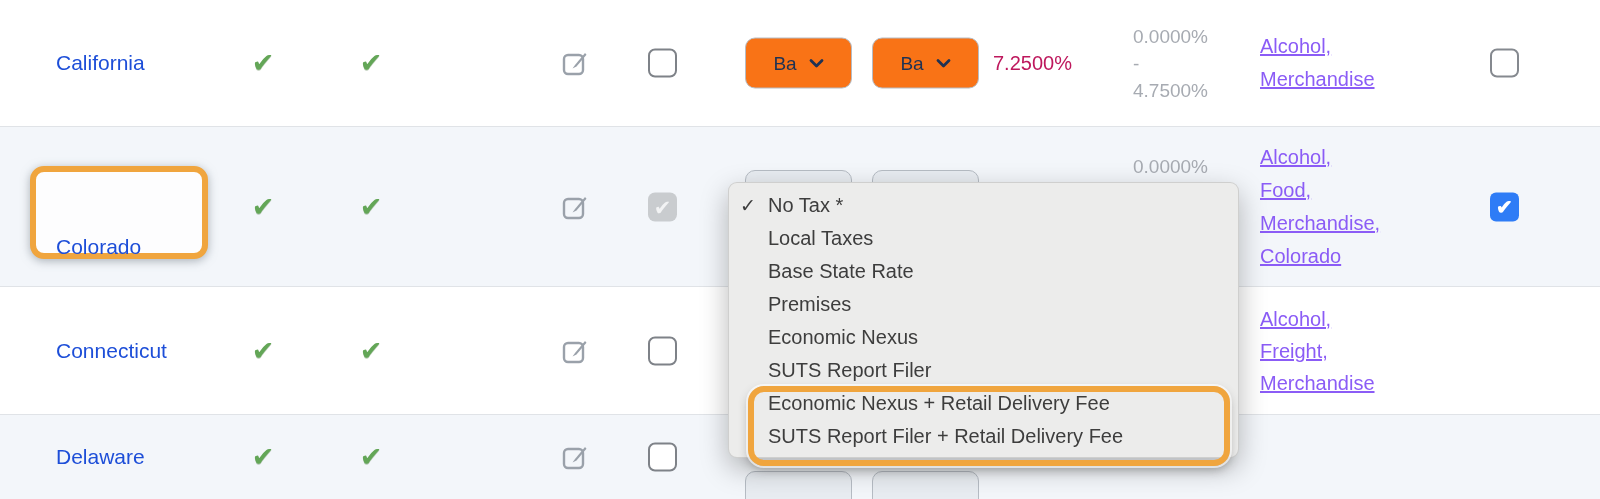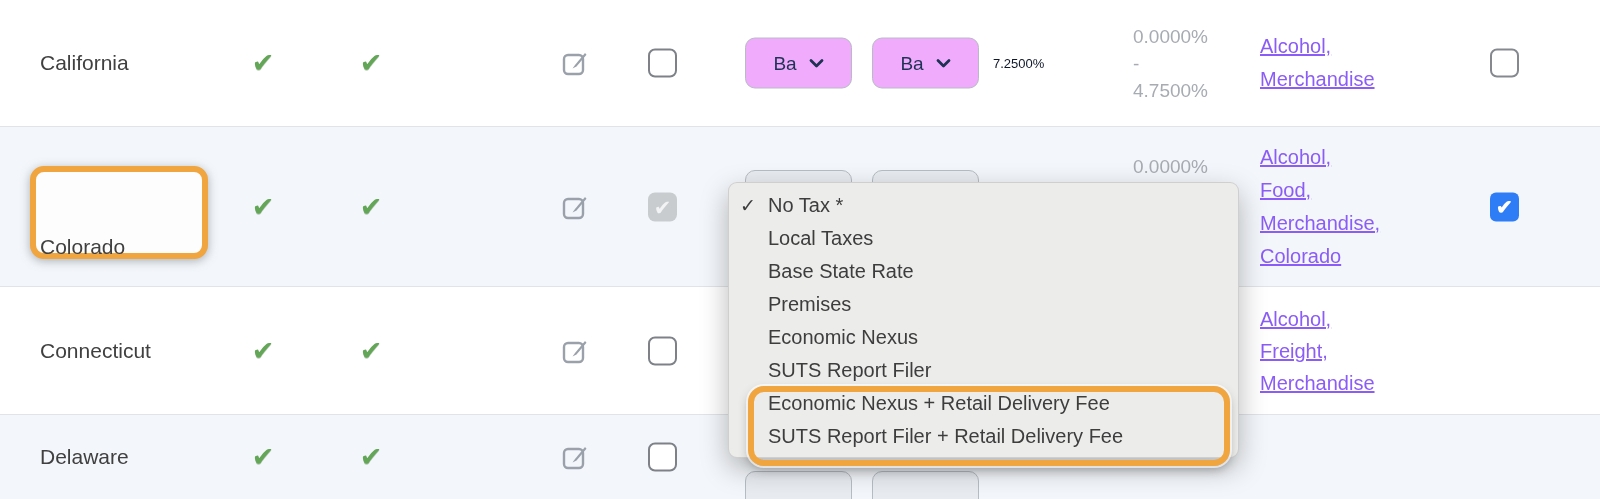--- a/index.html
+++ b/index.html
@@ -5,35 +5,35 @@
   html,body{margin:0;padding:0;}
   body{font-family:"Liberation Sans", sans-serif;}
   .stage{position:relative;width:1600px;height:499px;background:#ffffff;overflow:hidden;}
 
   .row{position:absolute;left:0;width:1600px;box-sizing:border-box;}
   .row.alt{background:#f3f6fa;}
   .row.bordered{border-top:1px solid #e0e3e7;}
 
   .cell{position:absolute;top:50%;transform:translateY(-50%);}
 
-  .state{left:40px;font-size:21px;color:#404040;text-decoration:none;cursor:pointer;white-space:nowrap;}
+  .state{left:56px;font-size:21px;color:#1d4ed8;text-decoration:none;cursor:pointer;white-space:nowrap;}
   .chk{width:34px;text-align:center;font-size:27px;color:#63a657;text-shadow:0 1px 0 rgba(60,110,50,.35);}
   .chk.c1{left:246px;} .chk.c2{left:354px;}
   .editic{left:560px;width:30px;height:30px;}
   .cbx{left:648px;width:29px;height:29px;box-sizing:border-box;border:2px solid #7e8288;border-radius:7px;background:#fff;}
   .cbx.disabled{border:none;background:#c9cccf;color:#f2f3f4;font-size:21px;line-height:29px;text-align:center;}
   .cbx-right{left:1490px;width:29px;height:29px;box-sizing:border-box;border:2px solid #85898f;border-radius:7px;background:#fff;}
   .cbx-right.checked{border:none;background:#2e7cf6;border-radius:6px;color:#fff;font-size:20px;line-height:29px;text-align:center;font-weight:bold;}
 
-  .selbtn{width:107px;height:51px;box-sizing:border-box;background:#f0abfc;border:1px solid #b6bcc4;border-radius:10px;
+  .selbtn{width:107px;height:51px;box-sizing:border-box;background:#f97316;border:1px solid #b6bcc4;border-radius:10px;
           display:flex;align-items:center;justify-content:center;gap:12px;color:#1e3254;font-size:19px;cursor:pointer;}
   .selbtn.p1{left:745px;} .selbtn.p2{left:872px;}
   .selshell{position:absolute;width:107px;height:51px;box-sizing:border-box;background:#e8ecf1;border:1px solid #b6bcc4;border-radius:10px;}
 
-  .rate{left:993px;font-size:13px;color:#0f172a;white-space:nowrap;}
+  .rate{left:993px;font-size:20px;color:#be185d;white-space:nowrap;}
   .range{left:1133px;font-size:19px;color:#a7abb2;line-height:27px;white-space:nowrap;}
   .cats{left:1260px;font-size:20px;color:#8b5cf6;line-height:33px;white-space:nowrap;text-decoration:underline;}
   .gray-rate-peek{position:absolute;left:1133px;top:29px;font-size:19px;color:#a7abb2;}
 
   
   .ring{position:absolute;border:6px solid #f0a53e;pointer-events:none;}
   .ring.state-ring{left:30px;top:39px;width:166px;height:81px;border-radius:14px;background:#fdfdfe;
                    box-shadow:0 2px 10px rgba(110,120,130,.55);}
   .ring.menu-ring{left:748px;top:386px;width:482px;height:80px;border-radius:16px;background:transparent;
                   box-shadow:0 0 0 2px rgba(255,255,255,.65), 0 4px 10px rgba(90,90,90,.45);z-index:30;box-sizing:border-box;}

